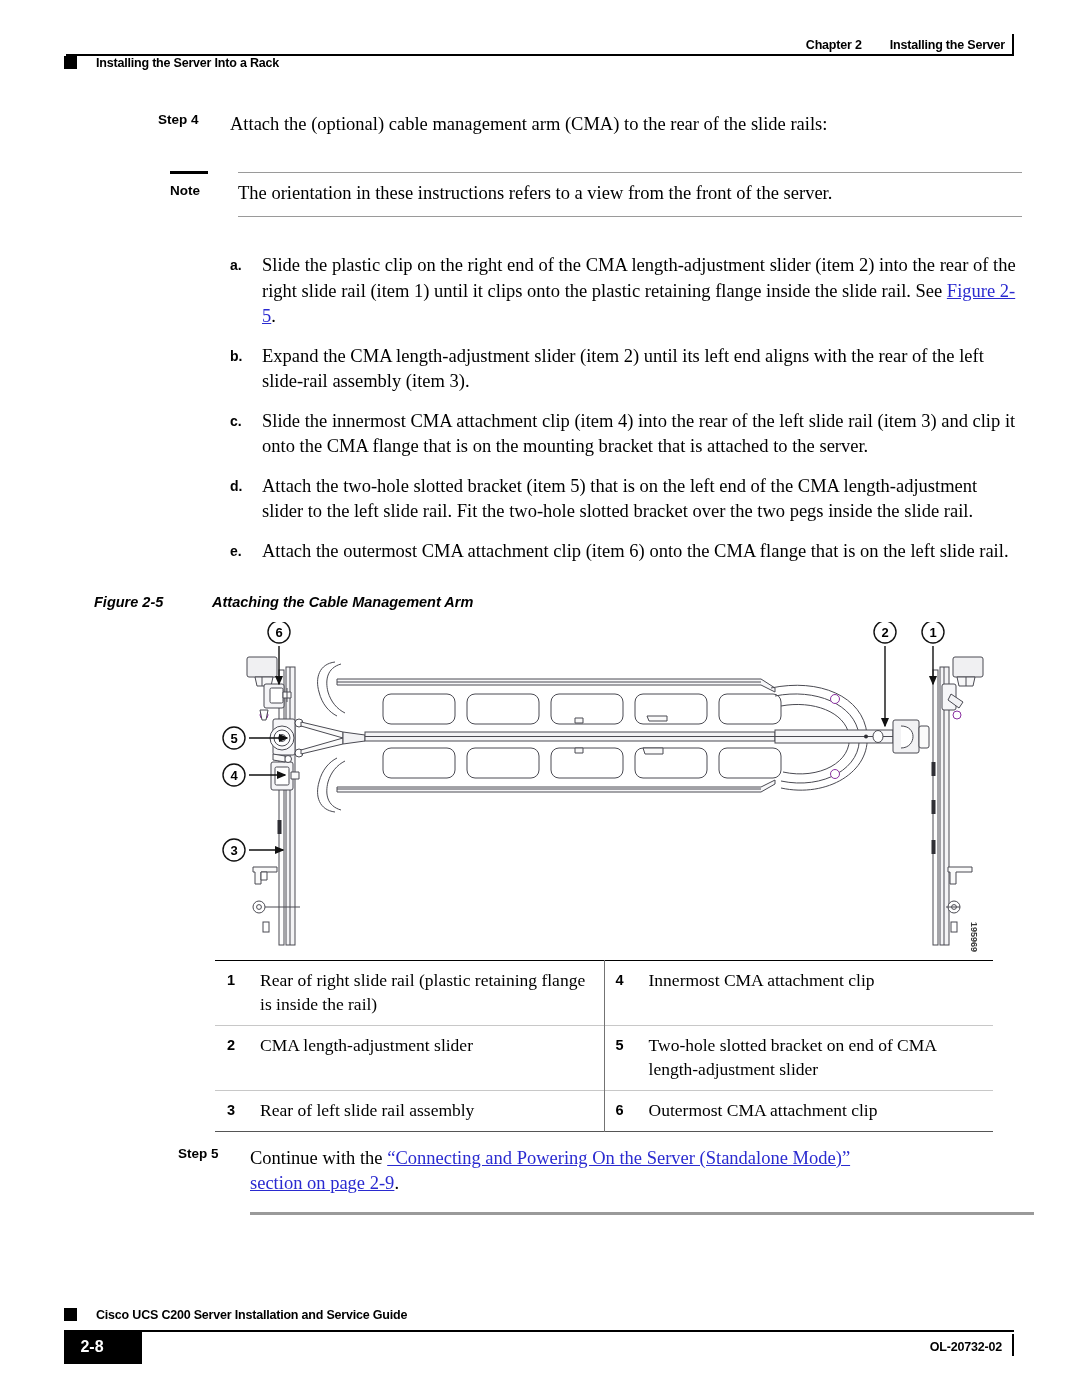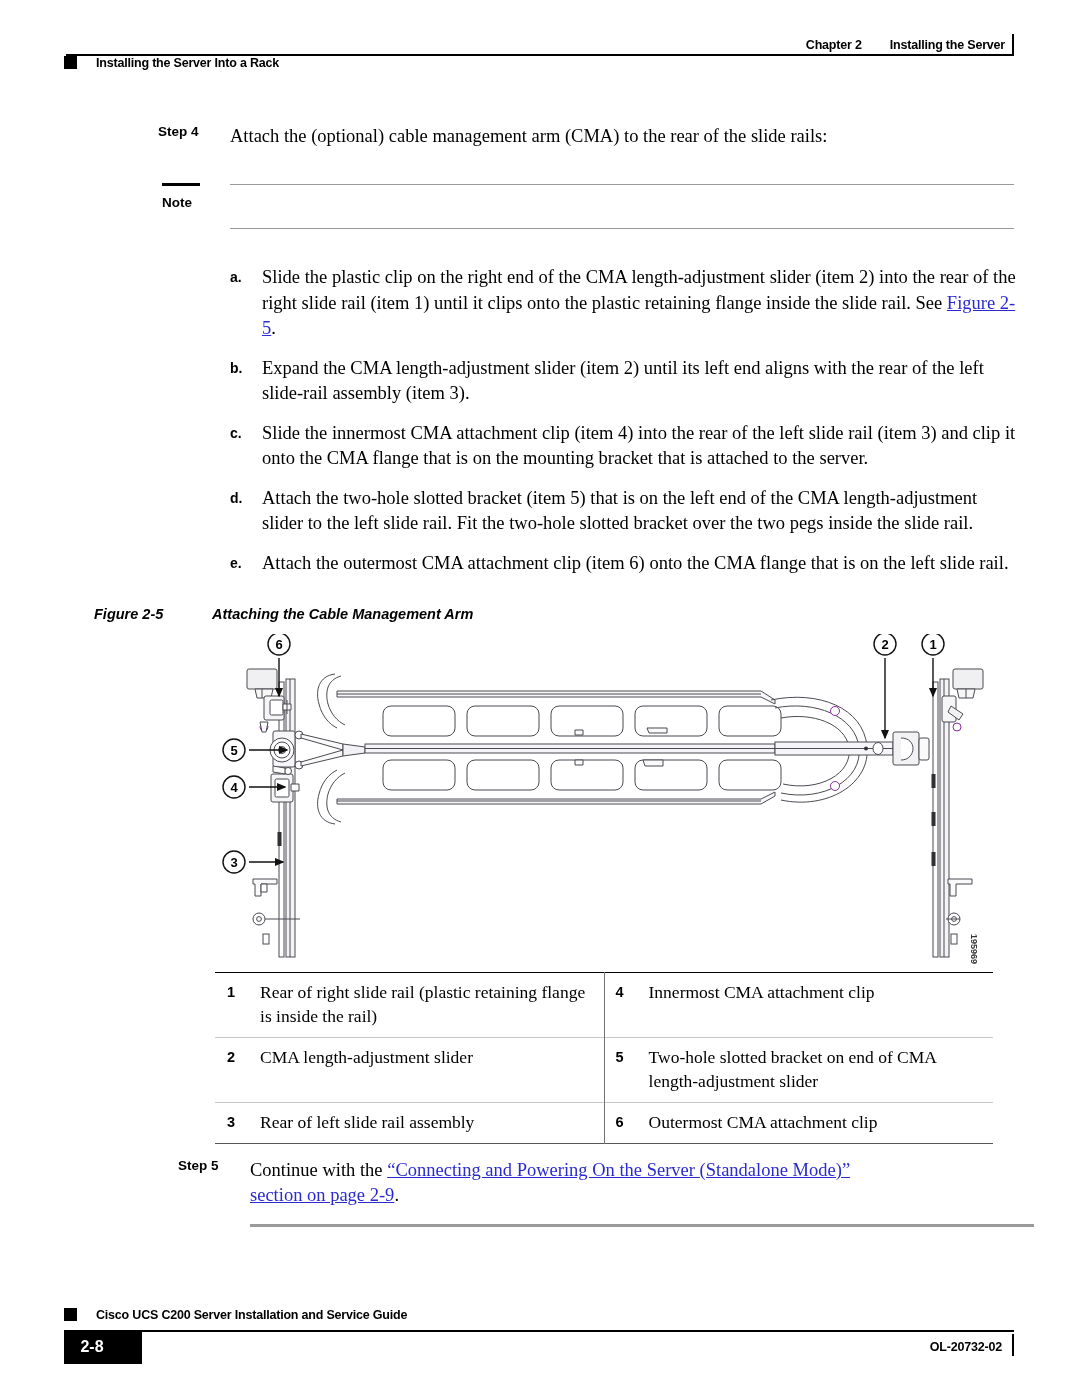--- a/index.html
+++ b/index.html
@@ -68,21 +68,21 @@
     font-weight: bold;
     font-size: 12.5px;
     letter-spacing: -0.2px;
     white-space: nowrap;
   }
 
   
   .content {
     position: absolute;
     left: 0;
-    top: 124px;
+    top: 112px;
     width: 900px;
   }
   .step-row {
     position: relative;
     display: flex;
     padding-left: 158px;
     margin-bottom: 10px;
   }
   .step-label {
     position: absolute;
@@ -101,20 +101,21 @@
     line-height: 25px;
   }
 
   
   .note {
     position: relative;
     margin-top: 34px;
     margin-bottom: 22px;
     padding-left: 100px;
     height: 56px;
+    margin-left: 8px;
   }
   .note-topline {
     position: absolute;
     left: 162px;
     top: 0;
     width: 38px;
     height: 2.5px;
     background: #000;
   }
   .note-label {
@@ -334,20 +335,21 @@
 
     <div class="step-row">
       <div class="step-label">Step 4</div>
       <div class="step-body">Attach the (optional) cable management arm (CMA) to the rear of the slide rails:</div>
     </div>
 
     <div class="note">
       <div class="note-topline"></div>
       <div class="note-rule-top"></div>
       <div class="note-label">Note</div>
+      <div class="note-text">The orientation in these instructions refers to a view from the front of the server.</div>
       <div class="note-rule-bottom"></div>
     </div>
 
     <div class="substeps">
 
       <div class="substep">
         <span class="substep-letter">a.</span><span>Slide the plastic clip on the right end of the CMA length-adjustment slider (item 2) into the rear of the right slide rail (item 1) until it clips onto the plastic retaining flange inside the slide rail. See </span><a class="link" href="#">Figure 2-5</a><span>.</span>
       </div>
 
       <div class="substep">

